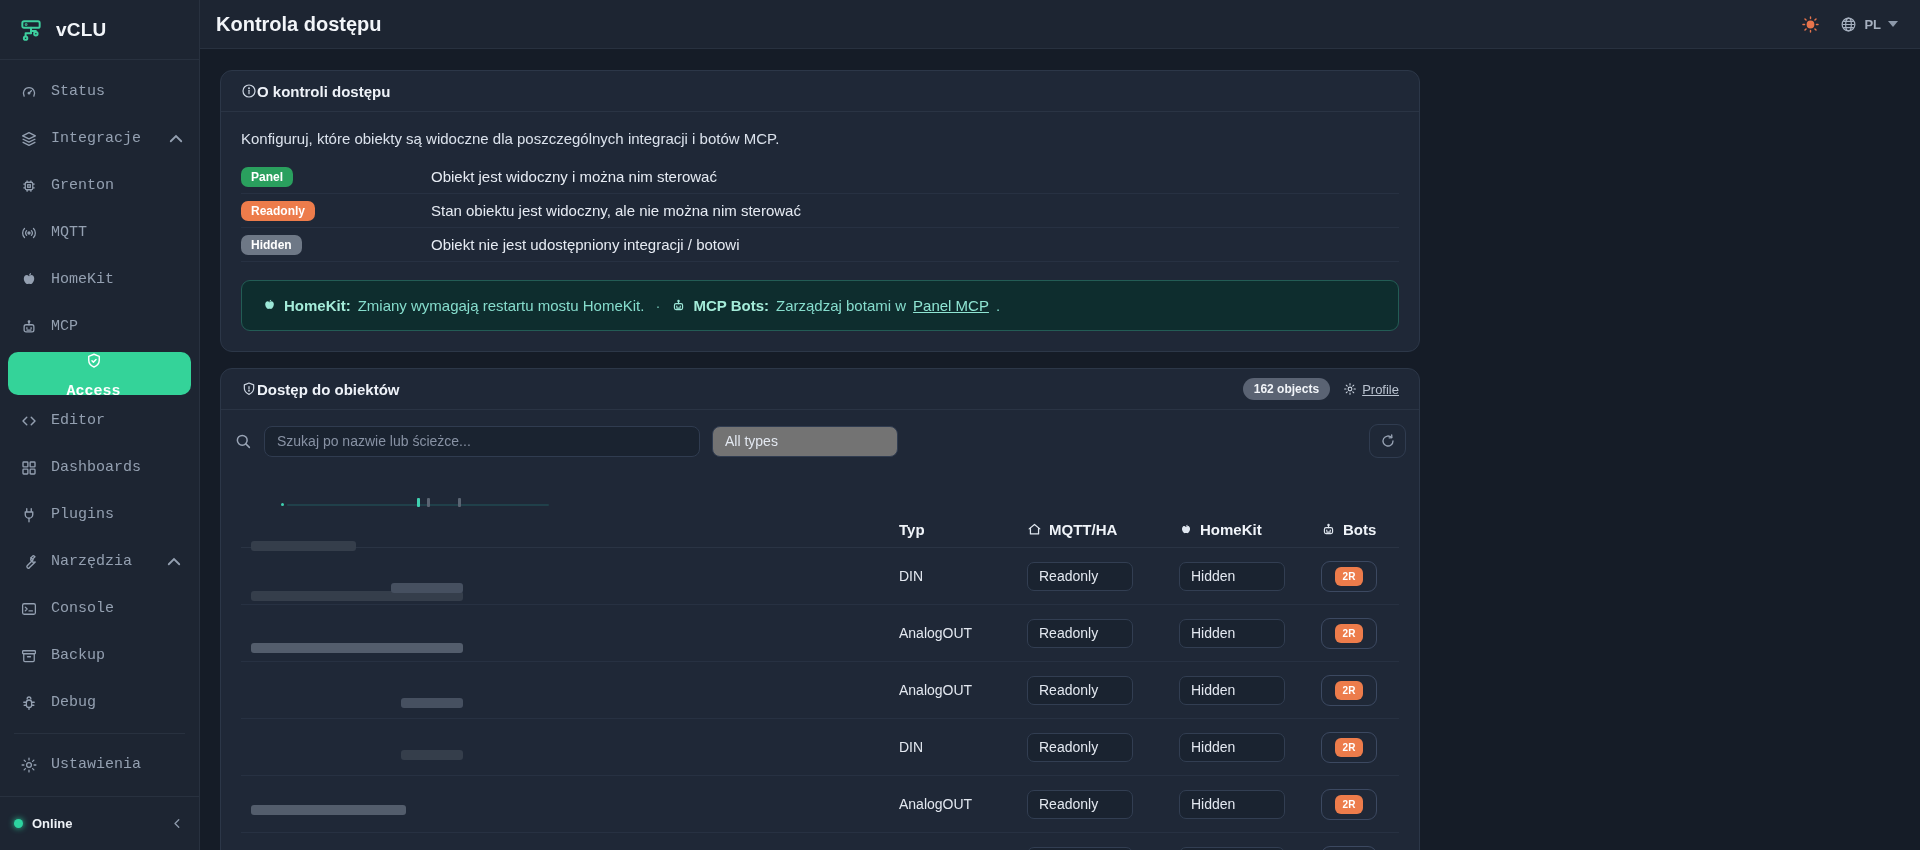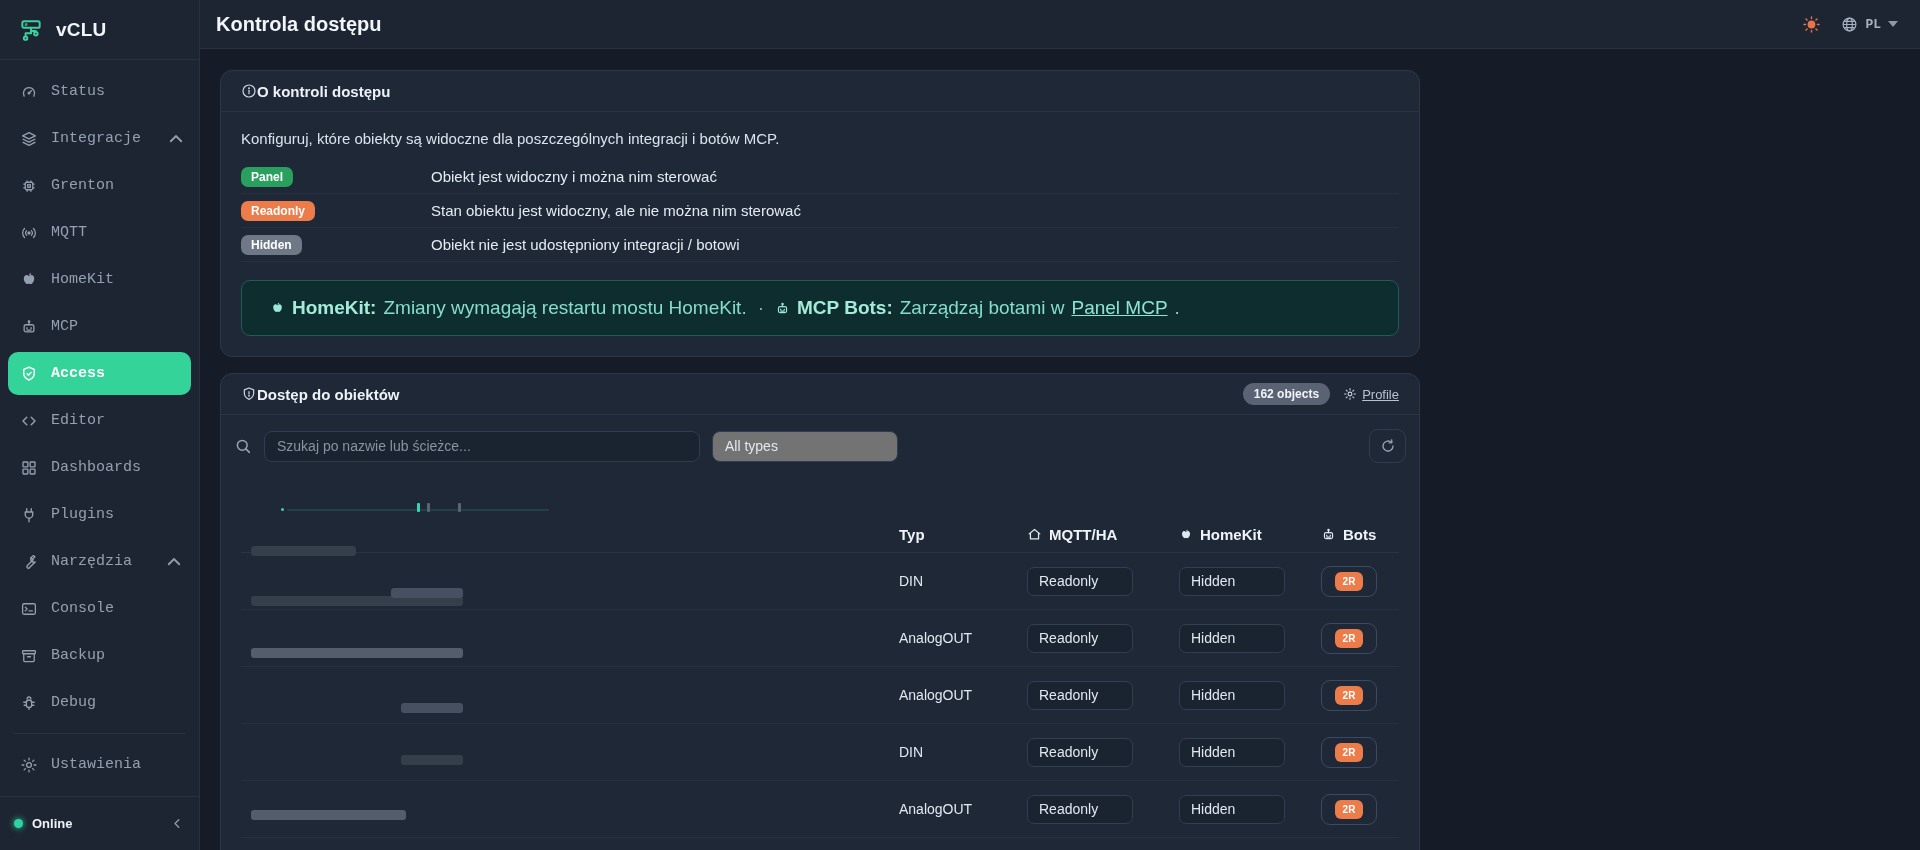--- a/index.html
+++ b/index.html
@@ -13,35 +13,35 @@
   .logo-row { height:60px; flex:none; display:flex; align-items:center; gap:12px; padding:0 18px;
               border-bottom:1px solid #28313f; }
   .logo-title { font-size:19px; font-weight:700; color:#f2f5f9; letter-spacing:.2px; }
   .nav { padding-top:8px; flex:1; overflow:hidden;font-family:Liberation Mono, monospace; }
   .nav-item { height:47px; display:flex; align-items:center; gap:13px; padding:0 16px 0 20px;
               color:#94a0b1; font-size:15px; cursor:pointer; }
   .nav-item svg { width:18px; height:18px; flex:none; }
   .nav-item.sub { padding-left:20px; }
   .nav-item .grow { flex:1; }
   .nav-item.active { background:#34d399; color:#ffffff; border-radius:10px; margin:2px 8px;
-                     height:43px; padding-left:12px; font-weight:700; }
+                     height:43px; padding-left:4px; font-weight:700;flex-direction:column; }
   .nav-divider { height:1px; background:#28313f; margin:7px 14px; flex:none; }
   .sidebar-footer { height:54px; flex:none; border-top:1px solid #28313f; display:flex;
                     align-items:center; gap:9px; padding:0 14px; }
   .dot-online { width:9px; height:9px; border-radius:50%; background:#2dd4a0;
                 box-shadow:0 0 6px #2dd4a0; flex:none; }
   .online-label { font-size:13px; font-weight:700; color:#eef2f7; }
   .collapse-btn { margin-left:auto; color:#8d99aa; cursor:pointer; }
 
   
   .topbar { position:fixed; left:200px; right:0; top:0; height:49px; background:#1d2532;
             border-bottom:1px solid #28313f; display:flex; align-items:center;
             padding:0 22px 0 16px; z-index:4; }
   .page-title { font-size:20px; font-weight:700; color:#f2f5f9; }
-  .topbar-right { margin-left:auto; display:flex; align-items:center; gap:20px;font-family:Liberation Mono, monospace; }
+  .topbar-right { margin-left:auto; display:flex; align-items:center; gap:20px; }
   .lang-select { display:flex; align-items:center; gap:7px; color:#a7b1c0; font-size:13px;
                  font-weight:700; cursor:pointer; }
   .caret-down { width:0; height:0; border-left:5px solid transparent; border-right:5px solid transparent;
                 border-top:6px solid #8d99aa; }
 
   
   .main { position:absolute; left:200px; top:49px; right:0; bottom:0; padding:21px 0 0 20px;
           overflow:hidden; }
   .card { width:1200px; background:#1f2837; border:1px solid #2c3748; border-radius:12px; }
   .card-header { height:41px; display:flex; align-items:center; padding:0 20px;
@@ -52,21 +52,21 @@
   .about-body { padding:13px 20px 20px; }
   .about-desc { font-size:15px; color:#dbe2ec; padding:5px 0 13px; }
   .level-row { display:grid; grid-template-columns:190px 1fr; align-items:center; height:34px;
                border-bottom:1px solid #273142; font-size:15px; color:#e6ebf3; }
   .badge { justify-self:start; font-size:12px; font-weight:700; color:#fff; padding:3px 10px;
            border-radius:7px; line-height:14px; }
   .b-full { background:#2aa05e; }
   .b-readonly { background:#ed7c4b; }
   .b-hidden { background:#6e7886; }
   .note { margin-top:18px; background:#0e2d2e; border:1px solid #235c55; border-radius:9px;
-          padding:16px 28px; font-size:19px; color:#86ddcd; display:flex; align-items:center;
+          padding:16px 20px; font-size:15px; color:#86ddcd; display:flex; align-items:center;
           gap:7px; white-space:nowrap; }
   .note b { color:#a4ecd9; }
   .note svg { color:#9ce8d8; flex:none; }
   .note .dotsep { color:#6fbfae; padding:0 4px; }
   .note a { color:#8fe5d3; text-decoration:underline; cursor:pointer; }
 
   
   .access-card { margin-top:16px; height:600px; }
   .access-header { justify-content:flex-start; }
   .access-header .grow { flex:1; }

